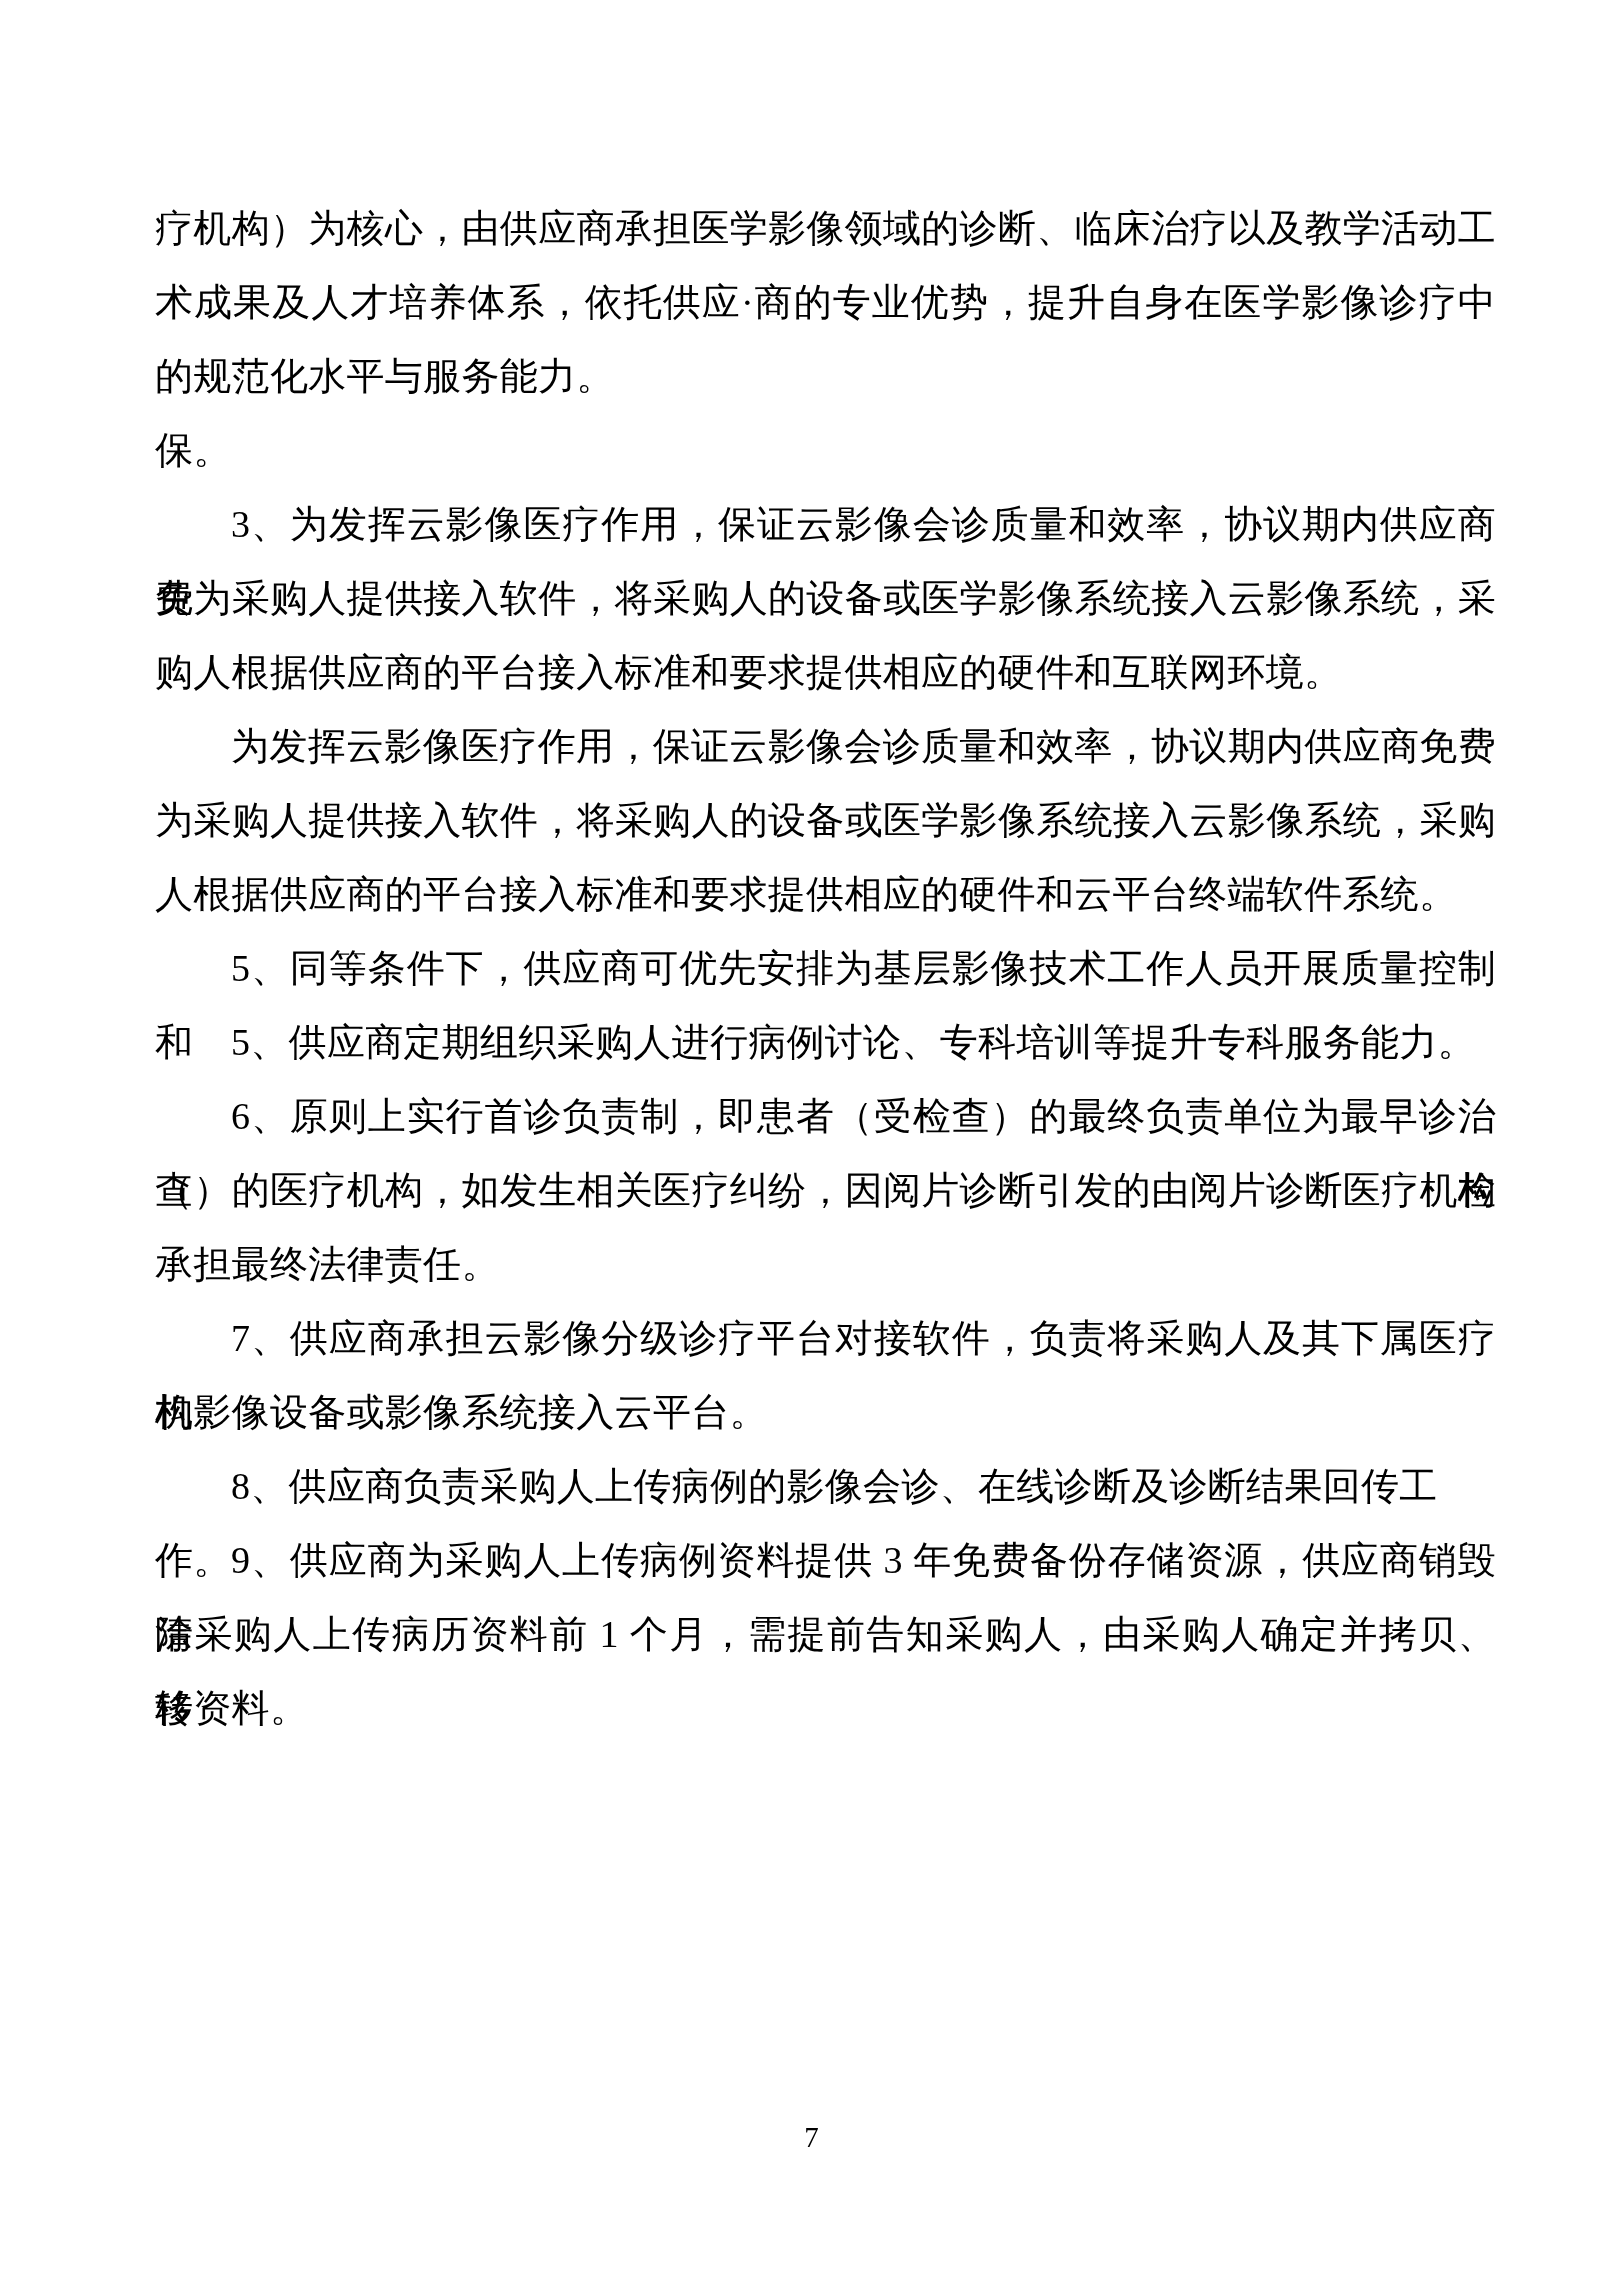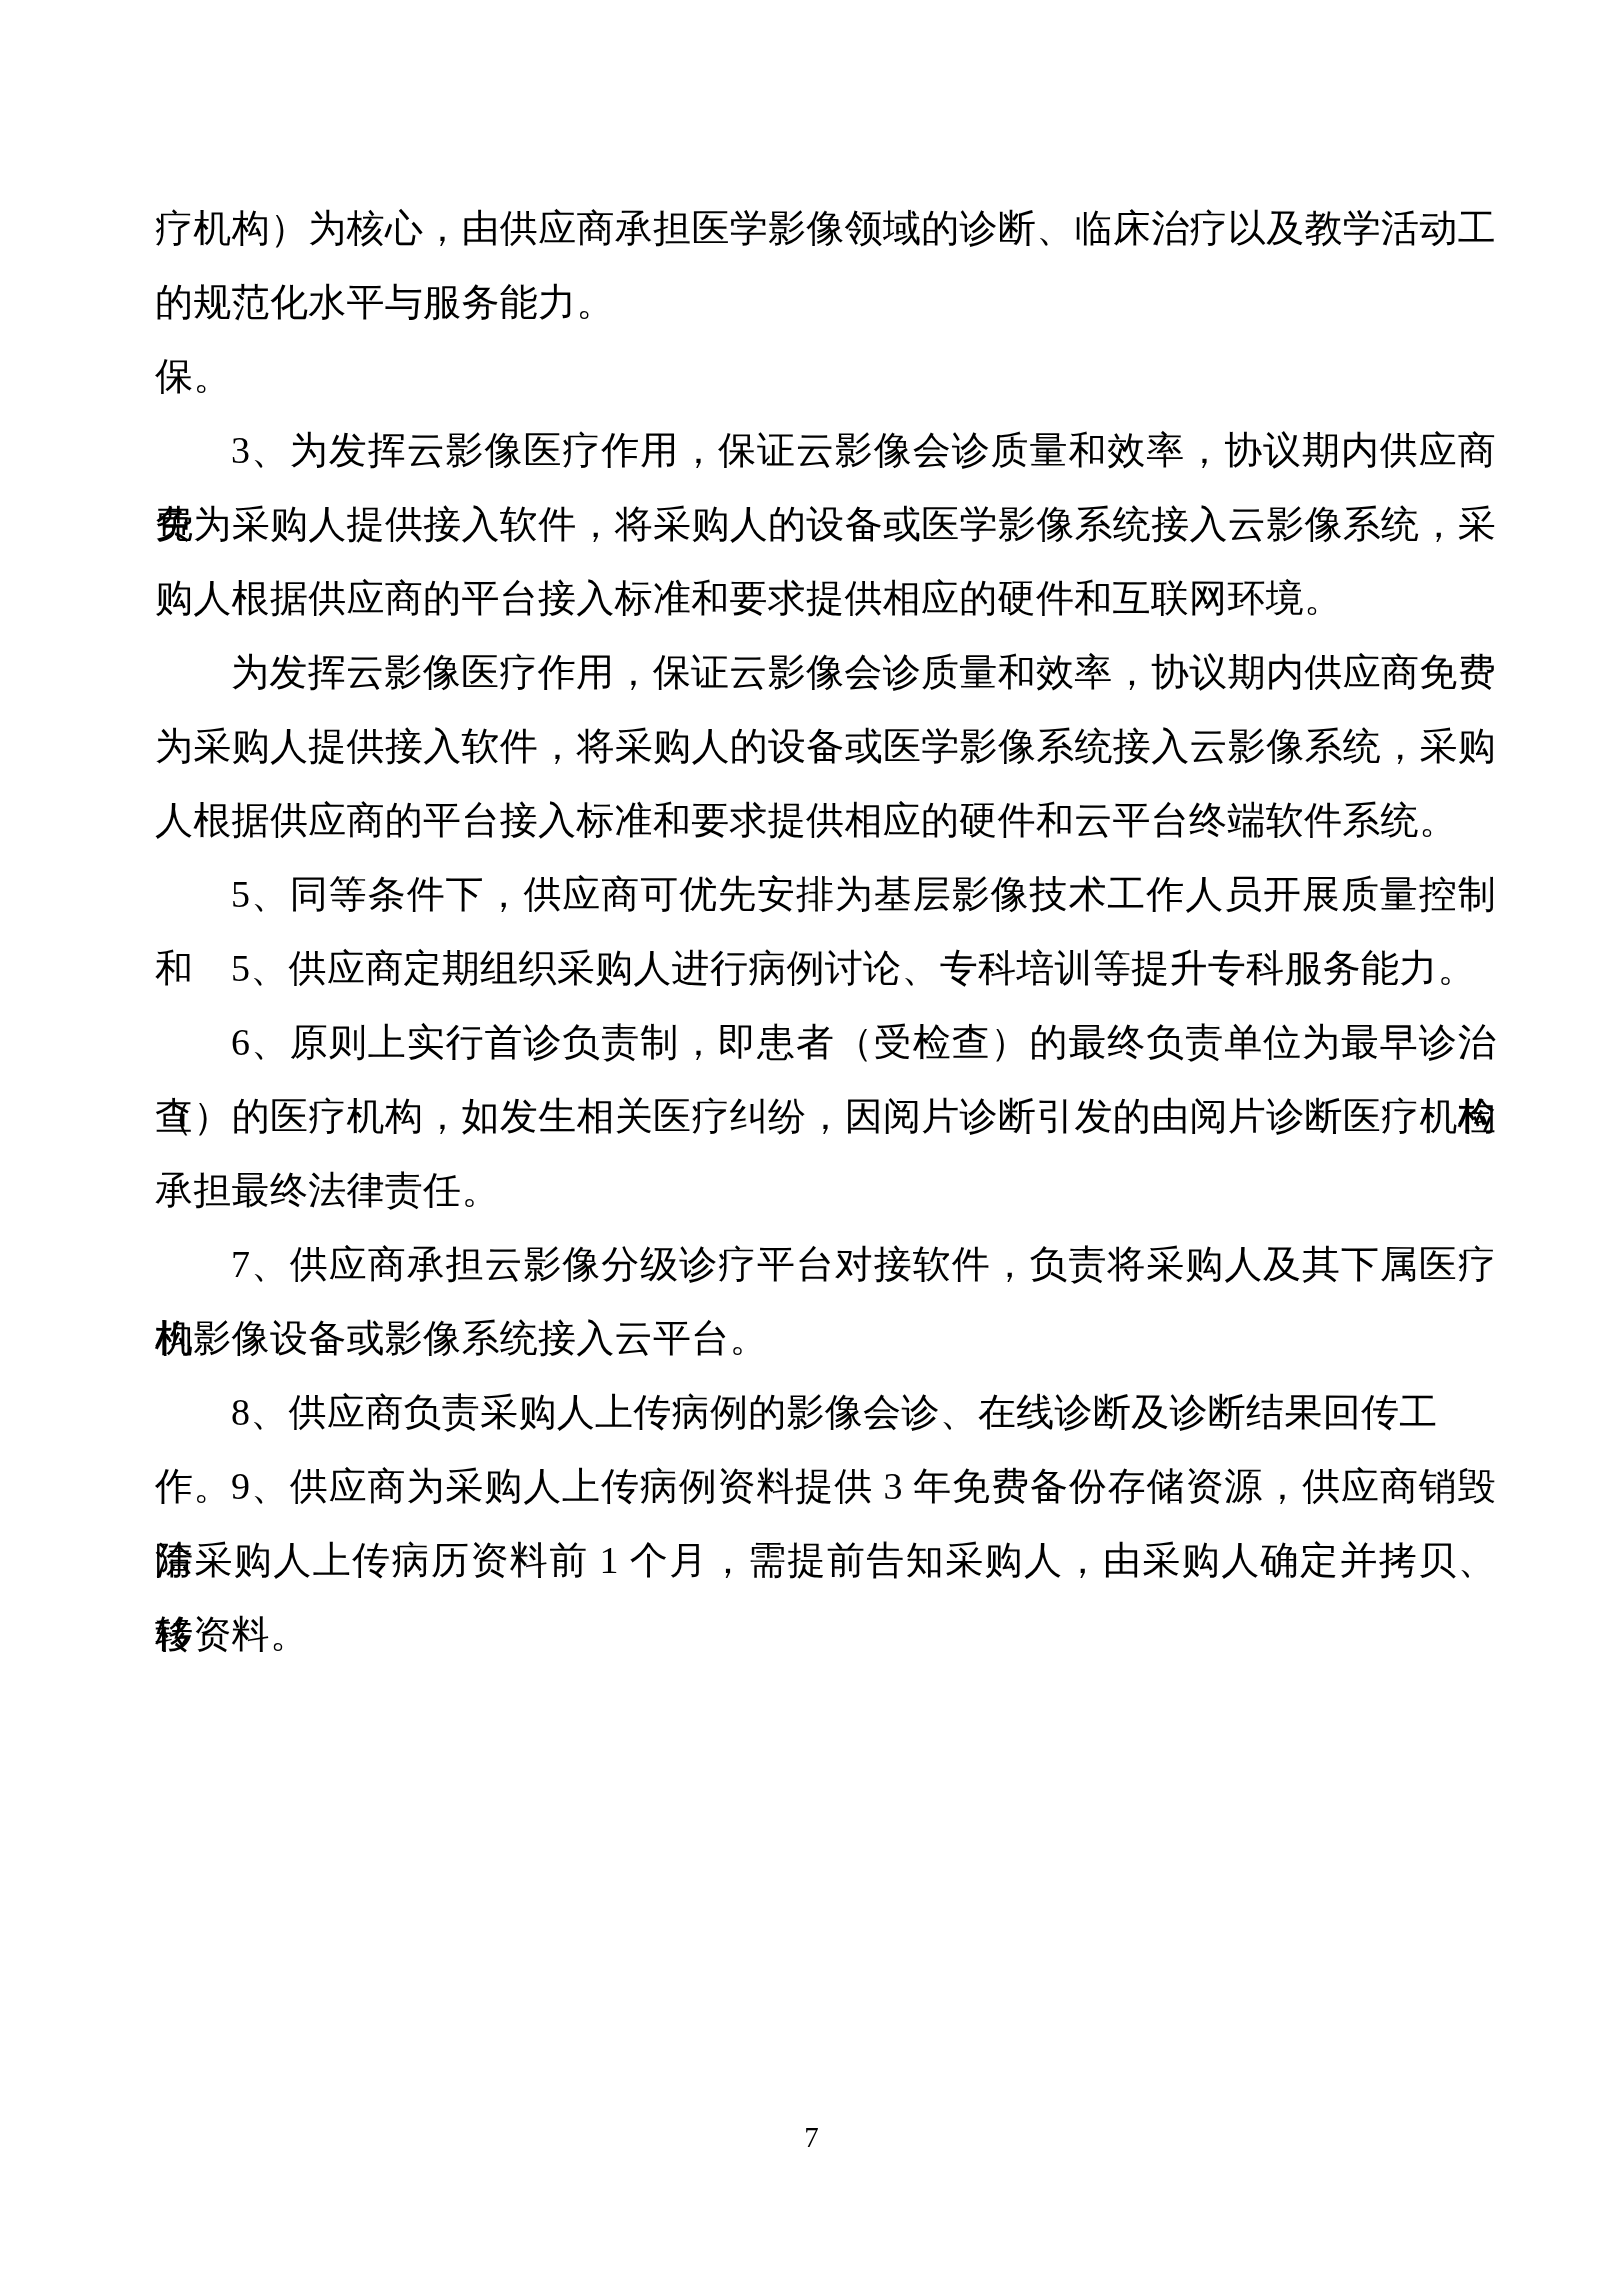--- a/index.html
+++ b/index.html
@@ -55,20 +55,21 @@
     line-height: 34px;
     font-family: "Liberation Serif", "DejaVu Serif", serif;
   }
 </style>
 </head>
 <body>
 
 <div class="page">
   <div class="content">
       <div class="line fill">疗机构）为核心，由供应商承担医学影像领域的诊断、临床治疗以及教学活动工</div>
+      <div class="line fill">术成果及人才培养体系，依托供应·商的专业优势，提升自身在医学影像诊疗中</div>
       <div class="line">的规范化水平与服务能力。</div>
       <div class="line">保。</div>
       <div class="line fill indent">3、为发挥云影像医疗作用，保证云影像会诊质量和效率，协议期内供应商免</div>
       <div class="line fill">费为采购人提供接入软件，将采购人的设备或医学影像系统接入云影像系统，采</div>
       <div class="line">购人根据供应商的平台接入标准和要求提供相应的硬件和互联网环境。</div>
       <div class="line fill indent">为发挥云影像医疗作用，保证云影像会诊质量和效率，协议期内供应商免费</div>
       <div class="line fill">为采购人提供接入软件，将采购人的设备或医学影像系统接入云影像系统，采购</div>
       <div class="line">人根据供应商的平台接入标准和要求提供相应的硬件和云平台终端软件系统。</div>
       <div class="line fill indent">5、同等条件下，供应商可优先安排为基层影像技术工作人员开展质量控制和</div>
       <div class="line indent">5、供应商定期组织采购人进行病例讨论、专科培训等提升专科服务能力。</div>

